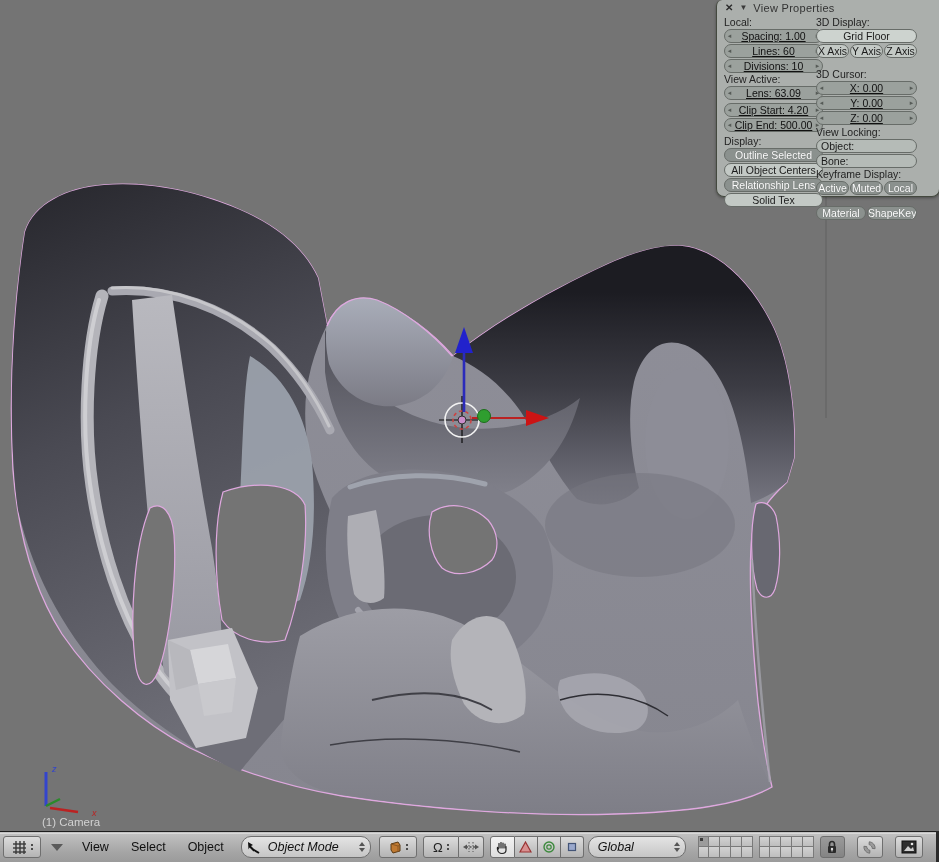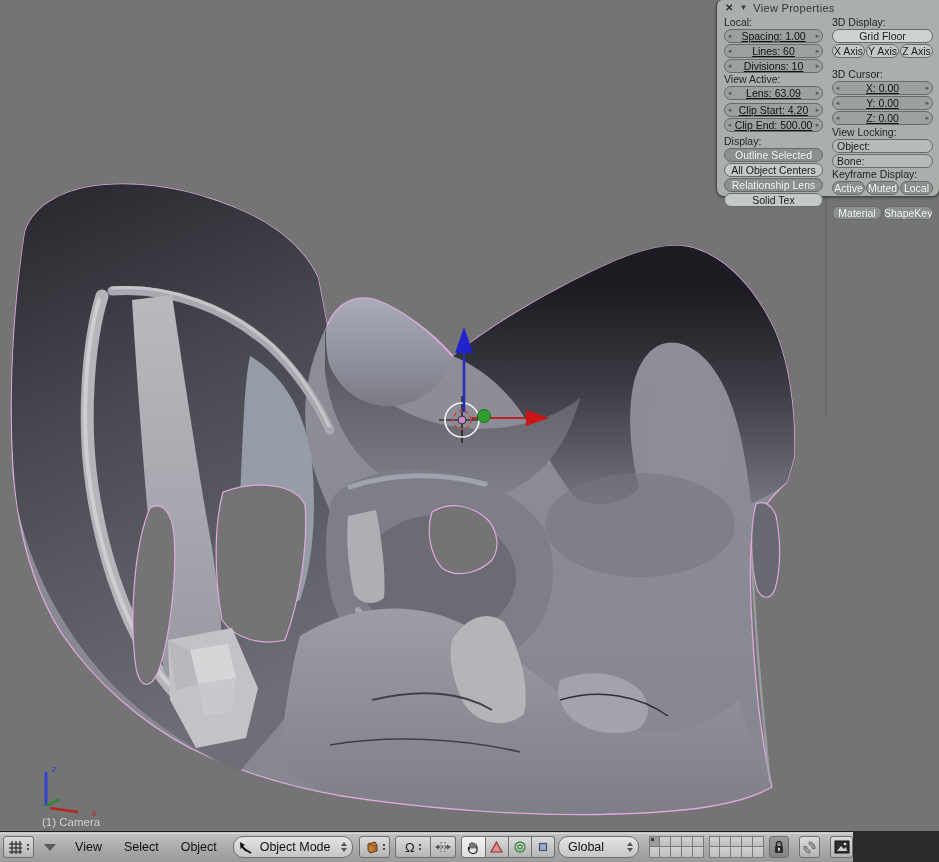--- a/index.html
+++ b/index.html
@@ -12,53 +12,53 @@
   .panel{position:absolute;left:716px;top:0;width:222px;height:196px;
          background:rgba(172,177,173,.97);border:1px solid #44493f;border-top:none;
          border-radius:0 0 8px 8px;border-top-left-radius:6px;box-shadow:0 1px 3px rgba(0,0,0,.35);
          font-size:10.5px;color:#242424;}
   .panel-hdr{position:absolute;left:0;top:0;width:100%;height:15px;display:flex;align-items:center;gap:6px;padding-left:8px;box-sizing:border-box;}
   .panel-hdr .x{font-size:10px;font-weight:bold;color:#2c2c2c;cursor:pointer;}
   .panel-hdr .tri{font-size:8px;color:#3a3a3a;cursor:pointer;}
   .panel-hdr .ttl{font-size:11px;color:#333;letter-spacing:.3px;}
   .pcol{position:absolute;top:17px;}
   .pcol-l{left:7px;width:99px;}
-  .pcol-r{left:115px;width:101px;}
+  .pcol-r{left:99px;width:101px;}
   .plabel{height:11px;line-height:11px;color:#232323;margin-bottom:1px;}
   .pbtn{height:12px;line-height:12px;text-align:center;border:1px solid #676c68;border-radius:7px;
         background:#c3c9c5;color:#1b1b1b;margin-bottom:1px;overflow:hidden;white-space:nowrap;cursor:pointer;}
   .pbtn.on{background:#8b918e;color:#fdfdfd;text-shadow:0 0 1px rgba(0,0,0,.3);}
   .pbtn.lit{background:#cdd3cf;}
   .pslider{height:12px;border:1px solid #676c68;border-radius:7px;background:#9ba19d;color:#111;
            display:flex;align-items:center;margin-bottom:1px;cursor:ew-resize;}
   .pslider .arr{width:9px;font-size:7px;color:#565b57;text-align:center;line-height:12px;}
   .pslider .val{flex:1;text-align:center;line-height:12px;white-space:nowrap;text-decoration:underline;}
   .pfield{height:12px;line-height:12px;border:1px solid #676c68;border-radius:7px;background:#b5bbb7;
           color:#1b1b1b;padding-left:4px;margin-bottom:1px;cursor:text;}
   .prow{display:flex;gap:1px;margin-bottom:1px;}
   .prow .pbtn{flex:1;margin-bottom:10px;}
   .sp2{height:2px;} .sp3{height:3px;}
   
-  #hbar{position:absolute;left:0;top:831px;width:853px;height:31px;
+  #hbar{position:absolute;left:0;top:831px;width:936px;height:31px;
         background:linear-gradient(#c3c3c3,#a4a4a4 70%,#9b9b9b);
         border-top:1px solid #1d1d1d;box-sizing:border-box;
         display:flex;align-items:center;padding-left:3px;font-size:12.5px;color:#101010;}
   #hbar::before{content:"";position:absolute;left:0;top:1px;width:100%;height:1px;background:#d9d9d9;}
   .hbtn{height:20px;display:flex;align-items:center;justify-content:center;
         background:linear-gradient(#dcdcdc,#b4b4b4);border:1px solid #6f6f6f;cursor:pointer;}
   .hbtn.single{border-radius:3px;}
   .hgroup{display:flex;}
   .hgroup .hbtn{border-radius:0;border-left-width:0;}
   .hgroup .hbtn:first-child{border-radius:3px 0 0 3px;border-left-width:1px;}
   .hgroup .hbtn:last-child{border-radius:0 3px 3px 0;}
   .hbtn.pressed{background:linear-gradient(#f2f2f2,#dedede);}
   .hbtn.dark{background:linear-gradient(#9a9a9a,#848484);}
   .hmenu{margin:0 1px;padding:0 10px;cursor:pointer;height:22px;line-height:22px;}
   .hdrop{height:20px;border:1px solid #6f6f6f;border-radius:10px;background:linear-gradient(#e4e4e4,#c6c6c6);
-         display:flex;align-items:center;padding:0 5px;gap:8px;cursor:pointer;}
+         display:flex;align-items:center;padding:0 5px;gap:8px;cursor:pointer;font-style:italic;}
   .hdrop .lbl{white-space:nowrap;}
   .spinner{display:flex;flex-direction:column;gap:2px;margin-left:2px;}
   .spinner i{width:0;height:0;border-left:3.5px solid transparent;border-right:3.5px solid transparent;}
   .spinner .up{border-bottom:4px solid #555;}
   .spinner .dn{border-top:4px solid #555;}
   .cdots{display:flex;flex-direction:column;gap:2px;margin-left:4px;}
   .cdots i{width:2px;height:2px;background:#4c4c4c;}
   .collapse-tri{width:0;height:0;margin:0 8px 0 10px;cursor:pointer;
     border-left:6px solid transparent;border-right:6px solid transparent;border-top:7px solid #5a5a5a;position:relative;}
   .lgrid{display:grid;grid-template-columns:repeat(5,11px);grid-template-rows:11px 11px;cursor:pointer;}

